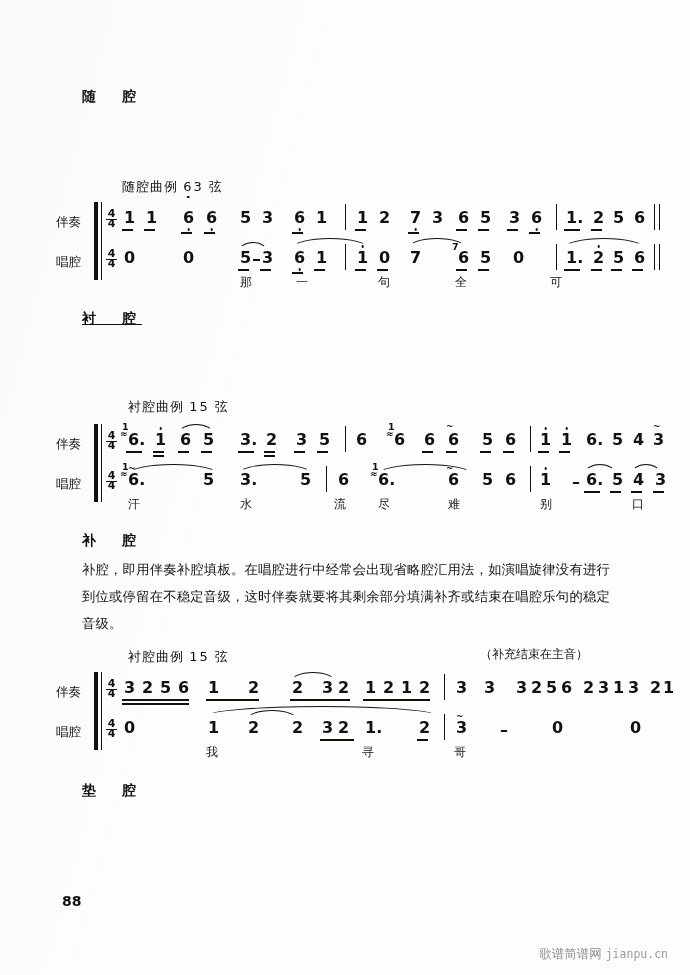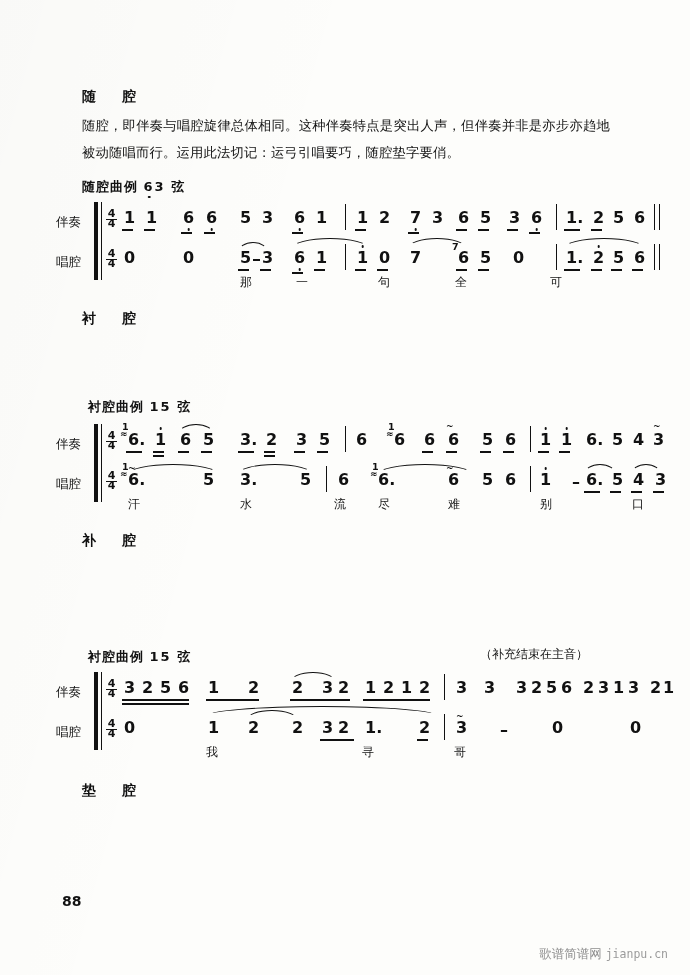--- a/index.html
+++ b/index.html
@@ -35,24 +35,25 @@
     color:#141414;
     letter-spacing:0.2px;
     text-align:justify;
     white-space:normal;
   }
 
   
   .ex-cap{
     position:absolute;
     font-size:13px;
-    font-weight:bold;
+    font-weight:normal;
     color:#111;
     letter-spacing:1px;
     white-space:nowrap;
+    margin-left:40px;
   }
   .ex-cap .num{font-family:"DejaVu Sans",sans-serif;letter-spacing:2px;position:relative;}
   .ex-cap .lowdot::after{
     content:"";position:absolute;left:50%;bottom:-4px;
     width:2.5px;height:2.5px;border-radius:50%;background:#111;
     transform:translateX(-50%);
   }
 
   
   .system{position:absolute;}
@@ -160,21 +161,20 @@
   .watermark .site{color:#9b9b9b;font-family:"DejaVu Sans Mono",monospace;font-size:11.5px;}
 </style>
 </head>
 <body>
 
 <div class="page">
 <div class="content">
 
   <div class="sec-head" style="left:82px;top:88px;">随　腔</div>
 
-  <div class="para" style="left:82px;top:112px;width:528px;">随腔，即伴奏与唱腔旋律总体相同。这种伴奏特点是突出人声，但伴奏并非是亦步亦趋地被动随唱而行。运用此法切记：运弓引唱要巧，随腔垫字要俏。</div>
 
   <div class="ex-cap" style="left:82px;top:178px;">
     <span>随腔曲例</span>
     <span class="num"><span class="lowdot" style="display:inline-block;position:relative;">6</span>3</span>
     <span>弦</span>
   </div>
 
   <div class="system" style="left:0;top:198px;">
 
     <div class="sys-label" style="left:56px;top:16px;">伴奏</div>
@@ -293,21 +293,21 @@
 
   <div class="system" style="left:0;top:198px;">
     
   </div>
 
   <div class="endbar-a" style="left:654px;top:204px;height:26px;"></div>
   <div class="endbar-b" style="left:659px;top:204px;height:26px;"></div>
   <div class="endbar-a" style="left:654px;top:244px;height:26px;"></div>
   <div class="endbar-b" style="left:659px;top:244px;height:26px;"></div>
 
-  <div class="sec-head" style="left:82px;top:310px;">衬　腔</div>
+  <div class="sec-head" style="left:82px;top:310px;text-decoration:underline;">衬　腔</div>
 
 
   <div class="ex-cap" style="left:88px;top:398px;">
     <span>衬腔曲例</span>
     <span class="num">15</span>
     <span>弦</span>
   </div>
 
   <div class="system" style="left:0;top:418px;">
 
@@ -429,20 +429,21 @@
     <div class="lyric" style="left:240px;top:78px;">水</div>
     <div class="lyric" style="left:334px;top:78px;">流</div>
     <div class="lyric" style="left:378px;top:78px;">尽</div>
     <div class="lyric" style="left:448px;top:78px;">难</div>
     <div class="lyric" style="left:540px;top:78px;">别</div>
     <div class="lyric" style="left:632px;top:78px;">口</div>
   </div>
 
   <div class="sec-head" style="left:82px;top:532px;">补　腔</div>
 
+  <div class="para" style="left:82px;top:556px;width:528px;">补腔，即用伴奏补腔填板。在唱腔进行中经常会出现省略腔汇用法，如演唱旋律没有进行到位或停留在不稳定音级，这时伴奏就要将其剩余部分填满补齐或结束在唱腔乐句的稳定音级。</div>
 
   <div class="ex-cap" style="left:88px;top:648px;">
     <span>衬腔曲例</span>
     <span class="num">15</span>
     <span>弦</span>
   </div>
 
   <div class="annot" style="left:480px;top:646px;">（补充结束在主音）</div>
 
   <div class="system" style="left:0;top:666px;">

